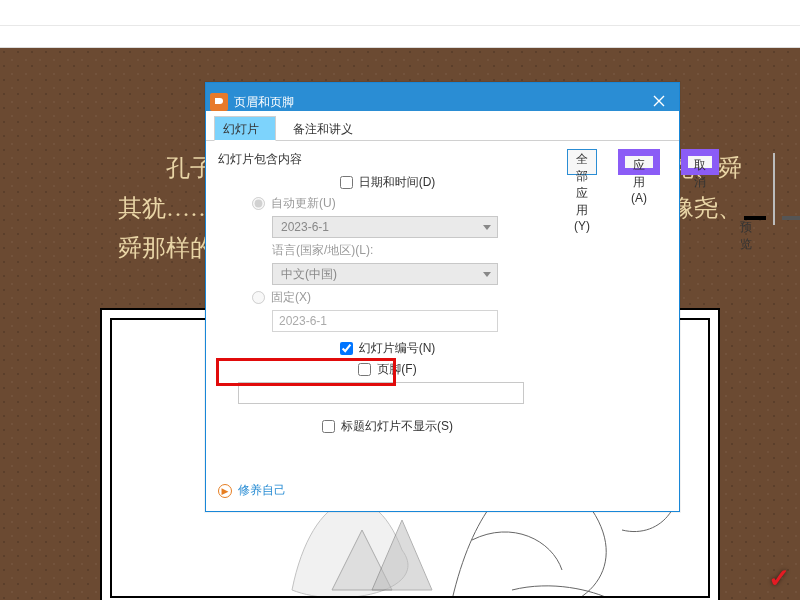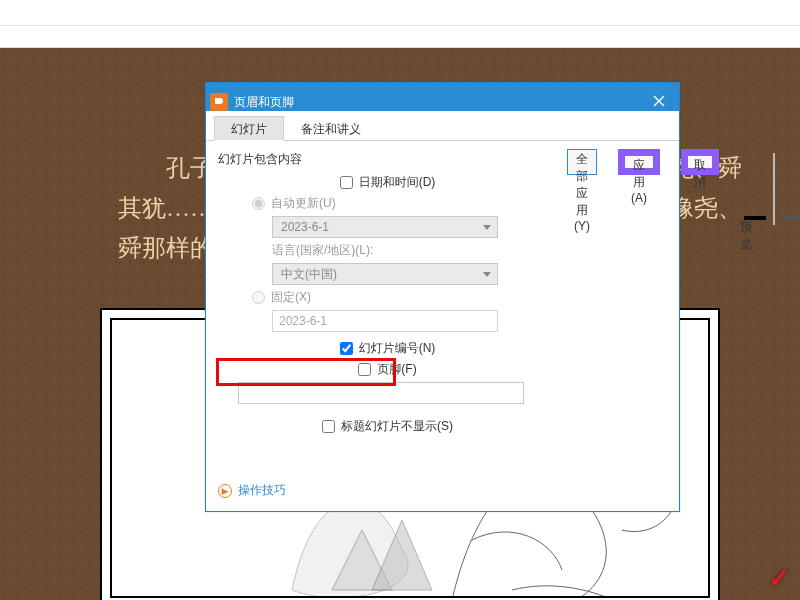--- a/index.html
+++ b/index.html
@@ -62,21 +62,21 @@
     color: #fff; cursor: pointer;
   }
   .tabs {
     height: 30px; display: flex; border-bottom: 1px solid #d0d0d0; padding: 4px 8px 0 8px;
     gap: 0;
   }
   .tab {
     padding: 4px 16px; font-size: 12px; color: #333; position: relative; top: 1px;
     border: 1px solid transparent; border-bottom: none; cursor: pointer;
   }
-  .tab.active { border-color: #d0d0d0; background: #e5e5e5; border-bottom: 1px solid #fff; }
+  .tab.active { border-color: #d0d0d0; background: #7dd3fc; border-bottom: 1px solid #fff; padding-left: 8px; }
   .body { flex: 1; display: flex; padding: 8px 12px 8px 12px; }
   .left { flex: 1; }
   .right { width: 100px; margin-left: 10px; display: flex; gap: 21px; }
   .btn {
     height: 26px; border: 7px solid #8b5cf6; background: #f7f7f7;
     font-size: 12px; color: #333; cursor: pointer;
   }
   .btn.primary { border: 1px solid #2a8dd4; }
   .section-title { font-size: 12px; color: #333; margin: 2px 0 6px 0; }
   .row { display: flex; align-items: center; gap: 6px; margin: 4px 0 4px 14px; font-size: 12px; color: #333; }
@@ -246,17 +246,17 @@
       <div class="preview-box">
         <div class="ph" style="left:8px; bottom:4px; width:22px;"></div>
         <div class="ph" style="left:36px; bottom:4px; width:28px;"></div>
         <div class="ph" style="right:8px; bottom:4px; width:22px; background:#000;"></div>
       </div>
     </div>
   </div>
 
   <div class="tips">
     <span class="c">▶</span>
-    <span>操作技巧</span>
+    <span>修养自己</span>
   </div>
 
   <div class="highlight-box" style="left:10px; top:275px; width:180px; height:28px;"></div>
 </div>
 
 </body></html>

